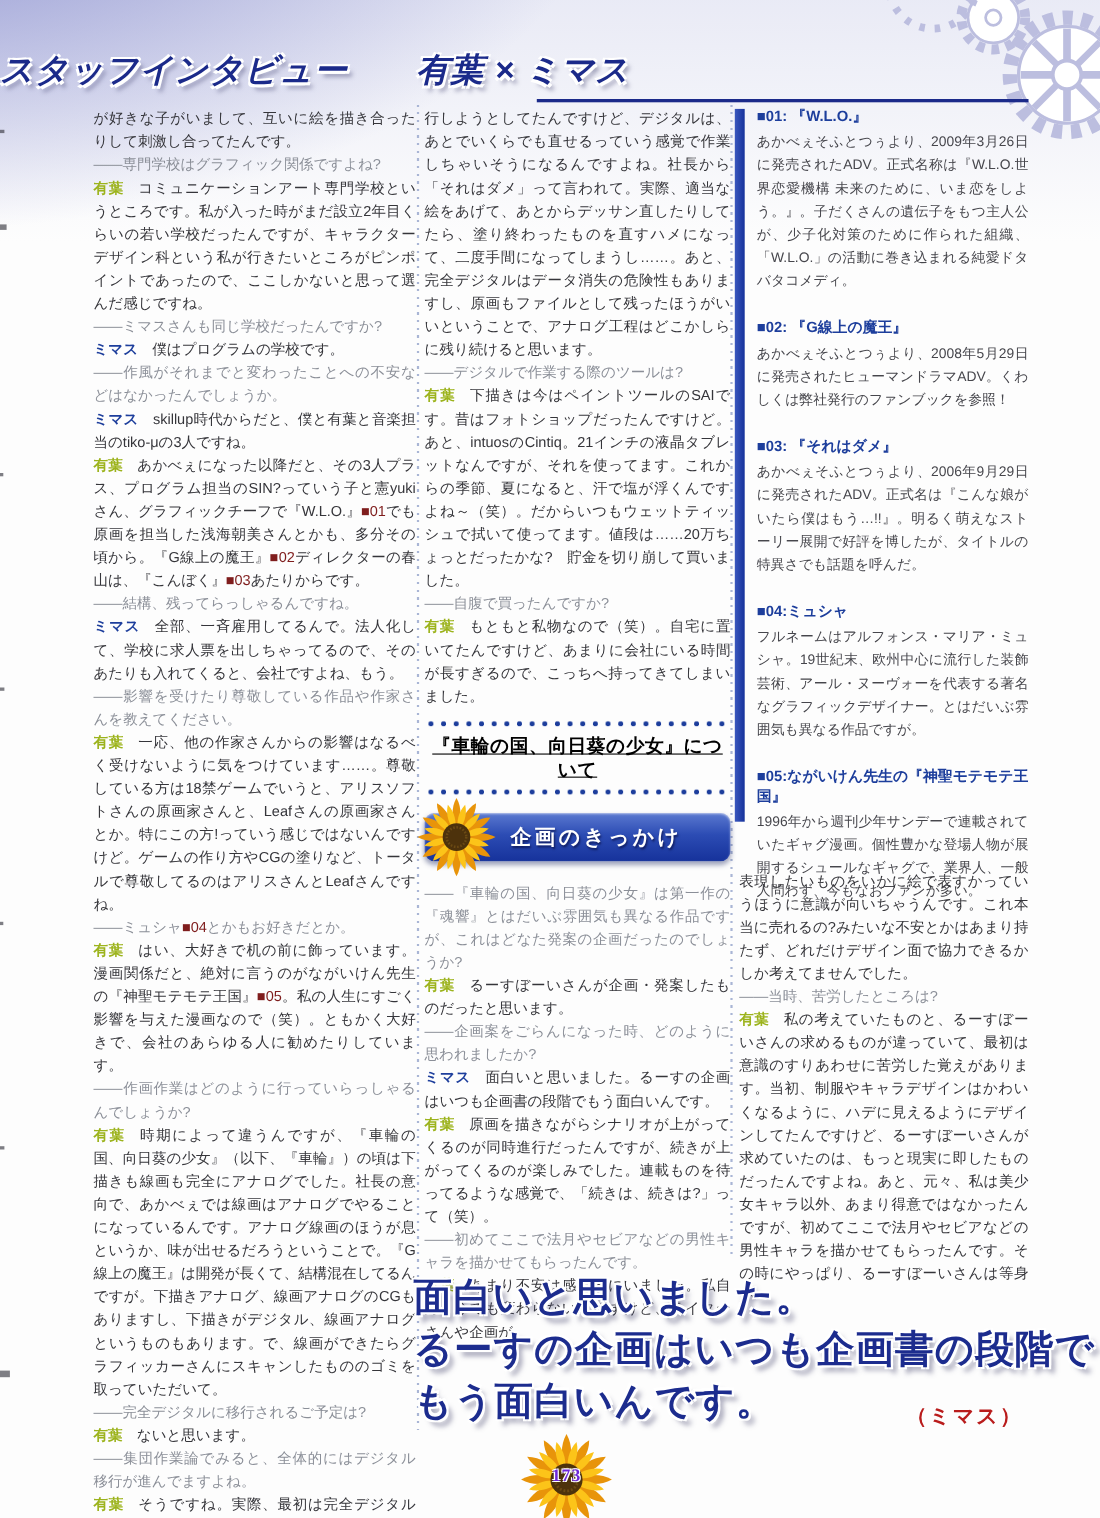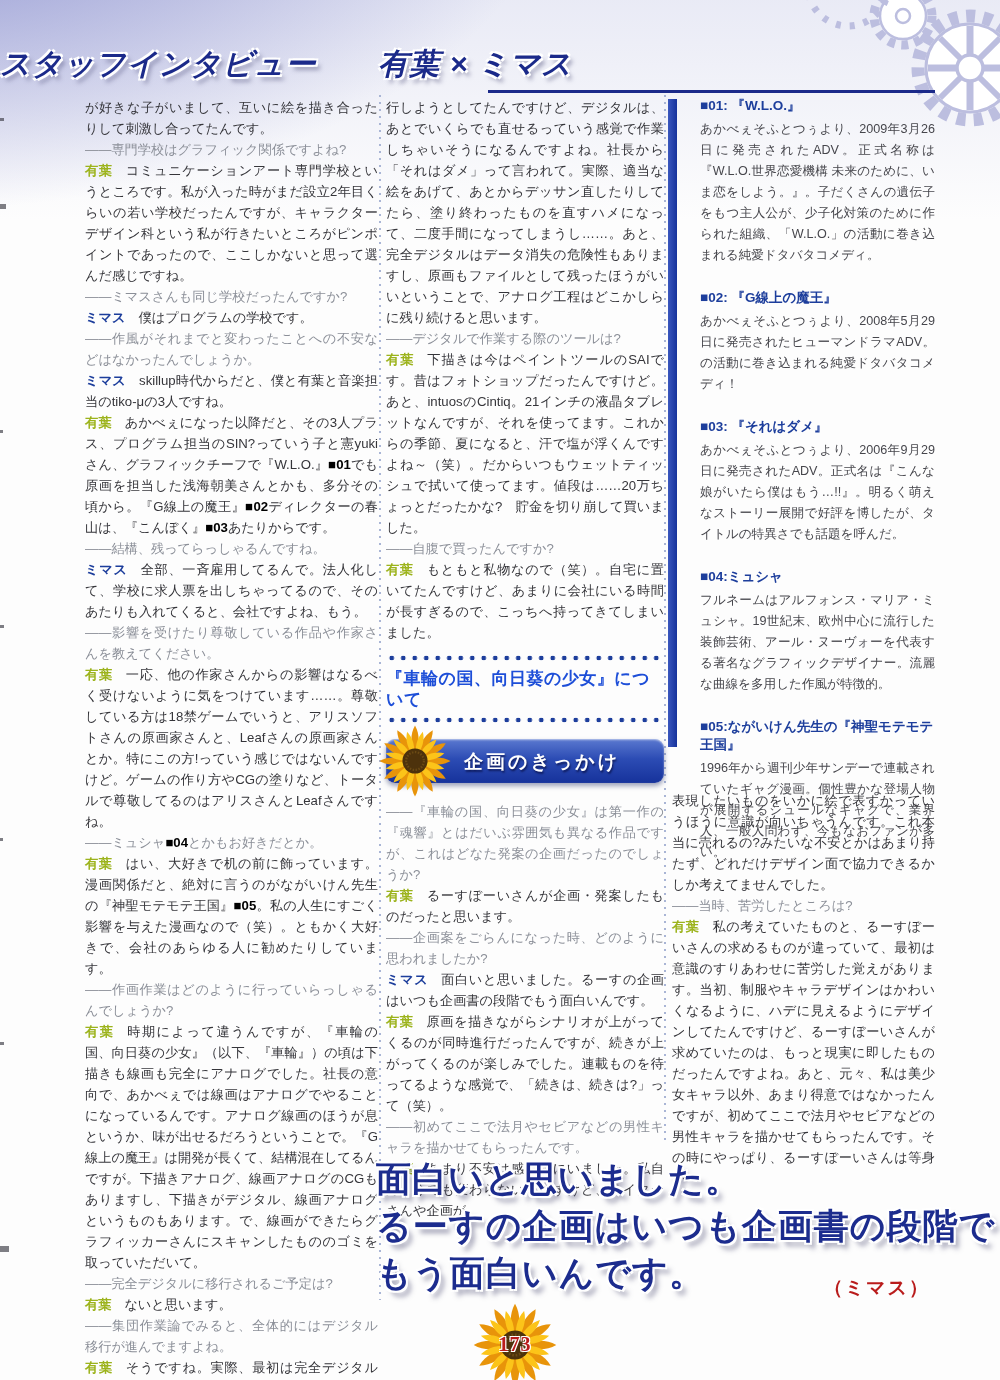--- a/index.html
+++ b/index.html
@@ -21,59 +21,59 @@
   
   .col{position:absolute;font-size:13.2px;line-height:21px;color:#35353a;text-align:justify;}
   .col p{margin:0;}
   .col-left{left:85px;top:97px;width:293px;}
   .col-mid{left:386px;top:97px;width:278px;}
   .col-right{left:672px;top:790px;width:263px;}
   .q{color:#8b8f98;}
   .spk{font-weight:bold;margin-right:13px;}
   .spk-a{color:#9cb31c;}
   .spk-m{color:#1d3e9c;}
-  .ref{color:#000000;font-weight:bold;}
+  .ref{color:#7f1d1d;font-weight:normal;}
 
   .vsep{position:absolute;width:2px;
     background:repeating-linear-gradient(180deg,#a9b5d5 0 2px,rgba(255,255,255,0) 2px 7px);}
   .vsep1{left:379px;top:95px;height:1205px;}
   .vsep2{left:664px;top:95px;height:1045px;}
 
   
   .divider{margin:12px 0 14px 0;}
   .dotrow{height:6px;background-image:radial-gradient(circle,#1d3e9c 2.1px,rgba(255,255,255,0) 2.6px);
     background-size:11.5px 6px;background-repeat:repeat-x;background-position:left center;}
-  .sec-title{font-size:17px;font-weight:bold;color:#1d4ed8;text-align:left;margin:7px 0;letter-spacing:.5px;}
+  .sec-title{font-size:17px;font-weight:bold;color:#000000;text-align:center;margin:7px 0;letter-spacing:.5px;text-decoration:underline;}
   .banner{position:relative;height:44px;margin:16px 0 18px 0;border-radius:9px;
     background:linear-gradient(180deg,#5b79d0 0%,#2c4cb4 45%,#16329b 100%);
     box-shadow:0 3px 5px rgba(60,70,120,.5), inset 0 1px 2px rgba(255,255,255,.6);
     display:flex;align-items:center;}
   .banner-label{color:#fff;font-size:19px;font-weight:bold;letter-spacing:3px;padding-left:78px;
     text-shadow:1px 2px 2px rgba(0,0,40,.6);}
   .banner .flower{position:absolute;left:-8px;top:-15px;}
 
   
   .sidebar{position:absolute;left:668px;top:97px;width:267px;}
   .sidebar-bar{position:absolute;left:0;top:2px;width:9px;height:648px;
     background:linear-gradient(90deg,#3a57be,#16329b);}
   .notes{margin-left:20px;}
-  .note{margin-bottom:23px;margin-left:12px;}
+  .note{margin-bottom:23px;}
   .note-title{font-size:13.5px;font-weight:bold;color:#1d3e9c;margin-bottom:4px;}
   .note-body{font-size:12.6px;line-height:21px;color:#46464c;text-align:justify;}
 
   
   .quote{position:absolute;left:376px;top:1156px;width:576px;font-family:Liberation Serif, serif;}
   .quote-line{font-size:35px;font-weight:bold;color:#1c2c8e;line-height:47px;letter-spacing:1px;white-space:nowrap;
     text-shadow:-2px -2px 0 #fff,2px -2px 0 #fff,-2px 2px 0 #fff,2px 2px 0 #fff,5px 6px 5px rgba(70,70,110,.5);}
   .quote-attr{position:absolute;right:22px;bottom:-4px;font-size:19px;font-weight:bold;color:#b91c1c;letter-spacing:2px;}
 
   
   .footer-flower{position:absolute;left:472px;top:1302px;width:86px;height:86px;}
   .page-num{position:absolute;left:0;top:31px;width:86px;text-align:center;
-    font-family:"Liberation Serif",serif;font-size:20px;font-weight:bold;color:#b91c1c;letter-spacing:1px;
+    font-family:"Liberation Serif",serif;font-size:16px;font-weight:bold;color:#6d28d9;letter-spacing:1px;
     text-shadow:-1px -1px 0 #fff,1px -1px 0 #fff,-1px 1px 0 #fff,1px 1px 0 #fff;}
 </style>
 </head>
 <body>
 
 <div class="page">
   <div class="bg-top"></div>
 
   <div class="edge-mark" style="top:118px;width:4px;height:3px;"></div>
   <div class="edge-mark" style="top:204px;width:6px;height:5px;"></div>
@@ -164,29 +164,29 @@
 
   <div class="sidebar">
     <div class="sidebar-bar"></div>
     <div class="notes">
         <div class="note">
           <div class="note-title">■01: 『W.L.O.』</div>
           <div class="note-body">あかべぇそふとつぅより、2009年3月26日に発売されたADV。正式名称は『W.L.O.世界恋愛機構 未来のために、いま恋をしよう。』。子だくさんの遺伝子をもつ主人公が、少子化対策のために作られた組織、「W.L.O.」の活動に巻き込まれる純愛ドタバタコメディ。</div>
         </div>
         <div class="note">
           <div class="note-title">■02: 『G線上の魔王』</div>
-          <div class="note-body">あかべぇそふとつぅより、2008年5月29日に発売されたヒューマンドラマADV。の活動に巻き込まれる純愛ドタバタコメディ！</div>
+          <div class="note-body">あかべぇそふとつぅより、2008年5月29日に発売されたヒューマンドラマADV。くわしくは弊社発行のファンブックを参照！</div>
         </div>
         <div class="note">
           <div class="note-title">■03: 『それはダメ』</div>
           <div class="note-body">あかべぇそふとつぅより、2006年9月29日に発売されたADV。正式名は『こんな娘がいたら僕はもう…!!』。明るく萌えなストーリー展開で好評を博したが、タイトルの特異さでも話題を呼んだ。</div>
         </div>
         <div class="note">
           <div class="note-title">■04:ミュシャ</div>
-          <div class="note-body">フルネームはアルフォンス・マリア・ミュシャ。19世紀末、欧州中心に流行した装飾芸術、アール・ヌーヴォーを代表する著名なグラフィックデザイナー。流麗な曲線を多用した作風が特徴的。</div>
+          <div class="note-body">フルネームはアルフォンス・マリア・ミュシャ。19世紀末、欧州中心に流行した装飾芸術、アール・ヌーヴォーを代表する著名なグラフィックデザイナー。とはだいぶ雰囲気も異なる作品ですが。</div>
         </div>
         <div class="note">
           <div class="note-title">■05:ながいけん先生の『神聖モテモテ王国』</div>
           <div class="note-body">1996年から週刊少年サンデーで連載されていたギャグ漫画。個性豊かな登場人物が展開するシュールなギャグで、業界人、一般人問わず、今もなおファンが多い。</div>
         </div>
       </div>
   </div>
 
   <div class="col col-right">
       <p>表現したいものをいかに絵で表すかっていうほうに意識が向いちゃうんです。これ本当に売れるの?みたいな不安とかはあまり持たず、どれだけデザイン面で協力できるかしか考えてませんでした。</p>

